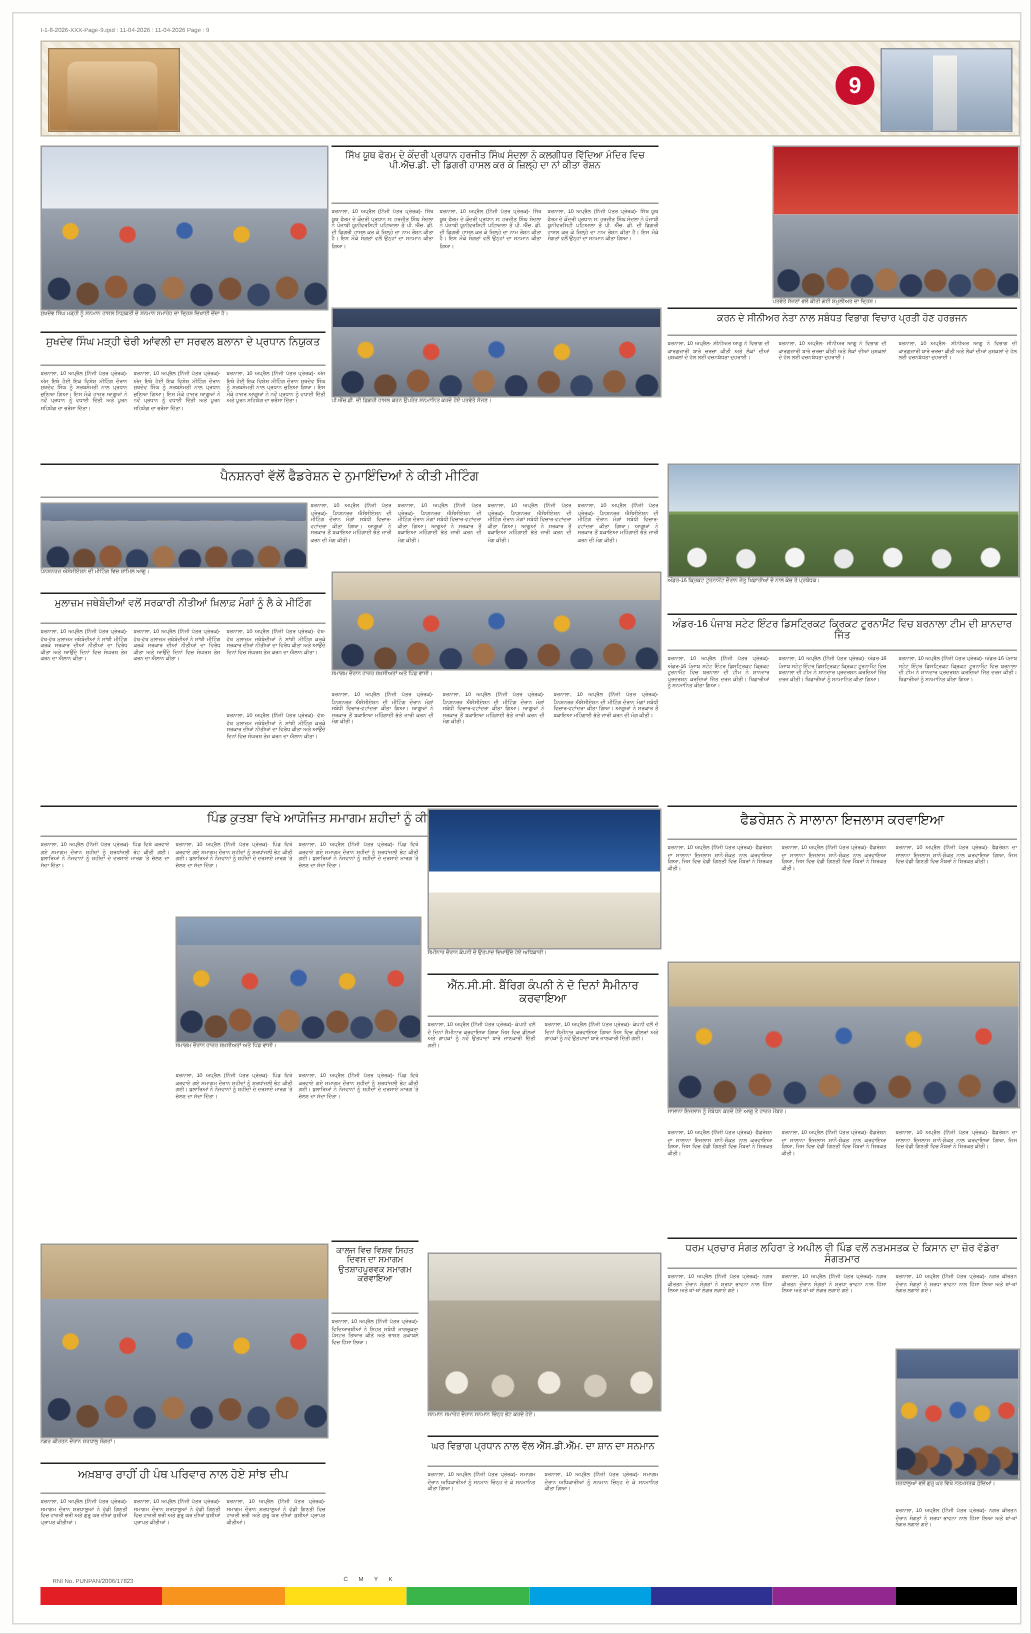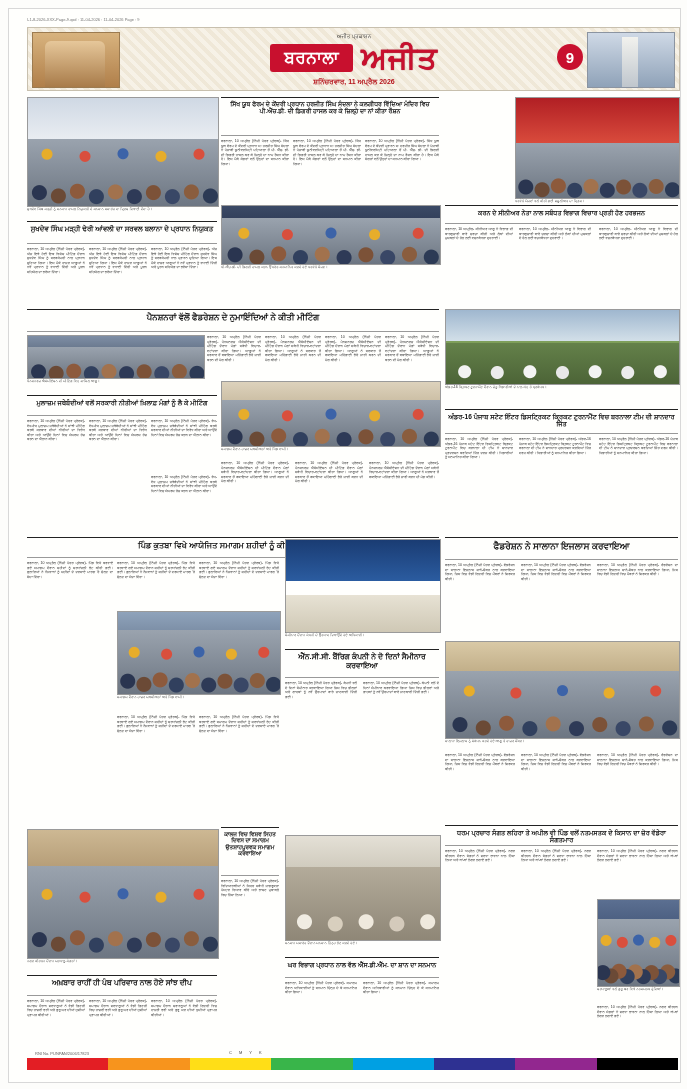--- a/index.html
+++ b/index.html
@@ -32,21 +32,21 @@
   .ajit-word{color:#c8102e;font-size:30px;font-weight:bold;letter-spacing:1px;
      text-shadow:0 0 1px #8d0b20;}
   .mast-supertext{font-size:5.5px;color:#333;margin-bottom:1px;}
   .mast-date{font-size:7px;color:#b5121b;margin-top:2px;font-weight:bold;}
   .pagecircle{position:absolute;right:96px;top:16px;width:26px;height:26px;border-radius:50%;
     background:#c8102e;color:#fff;display:flex;align-items:center;justify-content:center;
     font-size:15px;font-weight:bold;}
   .topstrip{position:absolute;left:18px;top:8px;width:651px;height:6px;font-size:4px;color:#777;
     overflow:hidden;white-space:nowrap;}
   
-  .hl{position:absolute;font-weight:bold;color:#111;line-height:1.12;}
+  .hl{position:absolute;font-weight:normal;color:#111;line-height:1.12;}
   .rule{position:absolute;background:#222;height:1px;}
   .thinrule{position:absolute;background:#999;height:1px;}
   .cap{position:absolute;font-size:3.6px;color:#333;line-height:1.25;text-align:justify;}
   .txt{position:absolute;font-size:3.5px;color:#2a2a2a;line-height:1.32;text-align:justify;
      overflow:hidden;}
   .ph{position:absolute;overflow:hidden;border:1px solid #9a9a9a;}
   .ph .sky{position:absolute;left:0;top:0;right:0;height:45%;}
   .ph .grd{position:absolute;left:0;bottom:0;right:0;height:58%;}
   .crowd{position:absolute;left:0;bottom:0;right:0;height:62%;
     background:
@@ -78,28 +78,20 @@
 
 <div class="page">
   <div class="sheet">
 
     <div class="topstrip">I-1-8-2026-XXX-Page-9.qxd   :   11-04-2026   :   11-04-2026   Page : 9</div>
 
     <div class="masthead">
       <div class="mast-pattern"></div>
       <div class="mast-left-img"></div>
       <div class="mast-right-img"></div>
-      <div class="mast-center">
-        <div class="mast-supertext">ਅਜੀਤ ਪ੍ਰਕਾਸ਼ਨ</div>
-        <div class="mast-row">
-          <span class="barnala-badge">ਬਰਨਾਲਾ</span>
-          <span class="ajit-word">ਅਜੀਤ</span>
-        </div>
-        <div class="mast-date">ਸ਼ਨਿੱਚਰਵਾਰ, 11 ਅਪ੍ਰੈਲ 2026</div>
-      </div>
       <div class="pagecircle">9</div>
     </div>
 
     <div class="ph" style="left:18px;top:88px;width:190px;height:108px;">
       <div class="sky" style="background:linear-gradient(#cfd8e4,#eef1f4)"></div>
       <div class="grd" style="background:linear-gradient(#b9a98d,#8d7e63)"></div>
       <div class="crowd"></div>
       <div class="turban" style="top:30%;height:40%"></div>
     </div>
     <div class="cap" style="left:18px;top:198px;width:190px;">ਸੁਖਦੇਵ ਸਿੰਘ ਮੜ੍ਹੀ ਨੂੰ ਸਨਮਾਨ ਹਾਸਲ ਨਿਯੁਕਤੀ ਦੇ ਸਨਮਾਨ ਸਮਾਰੋਹ ਦਾ ਦ੍ਰਿਸ਼ ਦਿਖਾਈ ਦੇਂਦਾ ਹੈ।</div>

